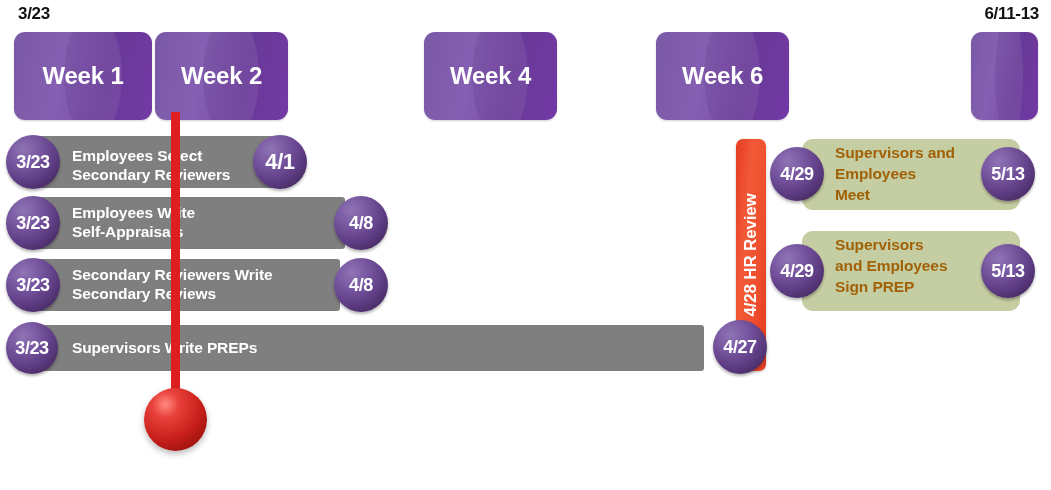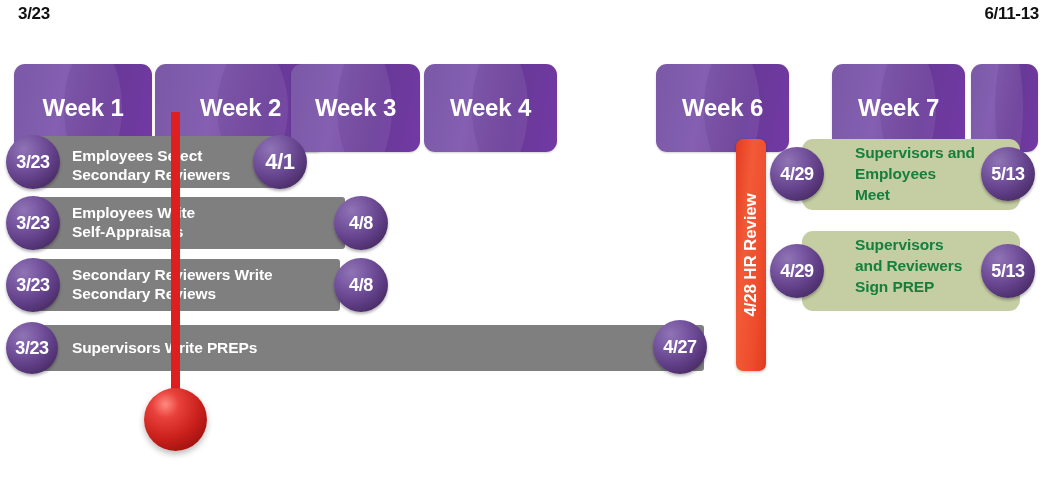--- a/index.html
+++ b/index.html
@@ -12,21 +12,21 @@
 
   
   .hdr-date{
     position:absolute;font-size:17px;font-weight:bold;color:#111111;
     letter-spacing:-0.3px;white-space:nowrap;
   }
   #hdr-start{left:18px;top:4px;}
   #hdr-end{right:12px;top:4px;}
 
   
-  .week-row{position:absolute;left:0;top:32px;width:914px;height:88px;margin-top:32px;}
+  .week-row{position:absolute;left:0;top:32px;width:914px;height:88px;}
   .week{
     position:absolute;top:0;height:88px;border-radius:11px;
     background:linear-gradient(100deg,#6e4a9e 0%,#7a50ab 34%,#6f3fa0 66%,#7b3fae 100%);
     box-shadow:0 1px 2px rgba(0,0,0,0.18);
     overflow:hidden;
   }
   .week::before{ 
     content:"";position:absolute;left:-34%;top:-62%;width:112%;height:224%;
     border-radius:50%;
     background:rgba(255,255,255,0.085);
@@ -75,22 +75,22 @@
     color:#ffffff;font-size:17px;font-weight:bold;letter-spacing:-0.2px;
     white-space:nowrap;
     transform:rotate(-90deg);
   }
 
   
   .green-box{
     position:absolute;background:#c5cda3;border-radius:11px;z-index:2;
   }
   .green-text{
-    position:absolute;color:#15803d;font-size:15.5px;font-weight:bold;
-    line-height:21px;letter-spacing:-0.1px;z-index:4;white-space:pre-line;margin-left:20px;
+    position:absolute;color:#a16207;font-size:15.5px;font-weight:bold;
+    line-height:21px;letter-spacing:-0.1px;z-index:4;white-space:pre-line;
   }
 
   
   #marker-line{
     position:absolute;background:#dd1f1f;z-index:8;border-radius:1px;
   }
   #marker-ball{
     position:absolute;border-radius:50%;z-index:9;
     background:
       radial-gradient(circle at 34% 26%, #ff8a80 0%, #e8403a 22%, #c9201c 55%, #9e120f 82%, #7d0b09 100%);
@@ -107,34 +107,28 @@
 
 <div class="stage">
 
   <div class="hdr-date" id="hdr-start">3/23</div>
   <div class="hdr-date" id="hdr-end">6/11-13</div>
 
   <div class="week-row" id="week-row">
       <div class="week" style="left: 14px; width: 138px;">
         <div class="week-label">Week 1</div>
       </div>
-      <div class="week" style="left: 155px; width: 133px; padding-left: 38px;">
+      <div class="week" style="left: 155px; width: 133px;">
         <div class="week-label">Week 2</div>
-      </div>
-      <div class="week" style="left: 291px; width: 129px;">
-        <div class="week-label">Week 3</div>
       </div>
       <div class="week" style="left: 424px; width: 133px; text-decoration: underline;">
         <div class="week-label">Week 4</div>
       </div>
       <div class="week" style="left: 656px; width: 133px;">
         <div class="week-label">Week 6</div>
-      </div>
-      <div class="week" style="left: 832px; width: 133px;">
-        <div class="week-label">Week 7</div>
       </div>
       <div class="week" style="left: 971px; width: 67px;">
         <div class="week-label"></div>
       </div>
     </div>
 
   <div id="tasks-layer">
       <div class="task-bar" style="left: 28px; top: 136px; width: 246px; height: 52px;"></div>
       <div class="task-text" style="left: 72px; top: 146px;">Employees Select
 Secondary Reviewers</div>
@@ -146,37 +140,37 @@
       <div class="badge" style="left: 6px; top: 196px; width: 54px; height: 54px; font-size: 18px;">3/23</div>
       <div class="badge" style="left: 334px; top: 196px; width: 54px; height: 54px; font-size: 18px;">4/8</div>
       <div class="task-bar" style="left: 28px; top: 259px; width: 312px; height: 52px;"></div>
       <div class="task-text" style="left: 72px; top: 265px;">Secondary Reviewers Write
 Secondary Reviews</div>
       <div class="badge" style="left: 6px; top: 258px; width: 54px; height: 54px; font-size: 18px;">3/23</div>
       <div class="badge" style="left: 334px; top: 258px; width: 54px; height: 54px; font-size: 18px;">4/8</div>
       <div class="task-bar" style="left: 28px; top: 325px; width: 676px; height: 46px;"></div>
       <div class="task-text" style="left: 72px; top: 338px;">Supervisors Write PREPs</div>
       <div class="badge" style="left: 6px; top: 322px; width: 52px; height: 52px; font-size: 18px;">3/23</div>
-      <div class="badge" style="left: 653px; top: 320px; width: 54px; height: 54px; font-size: 18px;">4/27</div>
+      <div class="badge" style="left: 713px; top: 320px; width: 54px; height: 54px; font-size: 18px;">4/27</div>
     </div>
 
   <div id="hr-review-bar" style="left: 736px; top: 139px; width: 30px; height: 232px;">
     <div id="hr-review-label" style="width: 232px; height: 30px; left: -101px; top: 101px;">4/28 HR Review</div>
   </div>
 
   <div id="milestones-layer">
       <div class="green-box" style="left: 802px; top: 139px; width: 218px; height: 71px;"></div>
       <div class="green-text" style="left: 835px; top: 142px;">Supervisors and
 Employees
 Meet</div>
       <div class="badge" style="left: 770px; top: 147px; width: 54px; height: 54px; font-size: 18px;">4/29</div>
       <div class="badge" style="left: 981px; top: 147px; width: 54px; height: 54px; font-size: 18px;">5/13</div>
       <div class="green-box" style="left: 802px; top: 231px; width: 218px; height: 80px;"></div>
       <div class="green-text" style="left: 835px; top: 234px;">Supervisors
-and Reviewers
+and Employees
 Sign PREP</div>
       <div class="badge" style="left: 770px; top: 244px; width: 54px; height: 54px; font-size: 18px;">4/29</div>
       <div class="badge" style="left: 981px; top: 244px; width: 54px; height: 54px; font-size: 18px;">5/13</div>
     </div>
 
   <div id="marker-line" style="left: 171px; top: 112px; width: 9px; height: 296px;"></div>
   <div id="marker-ball" style="left: 144px; top: 388px; width: 63px; height: 63px;"></div>
   <svg id="marker-arc" width="260" height="110" style="left: 96px; top: 382px;">
     <defs>
       <path id="arcpath" d="M 14,42 A 92,92 0 0 0 212,50" fill="none"></path>

